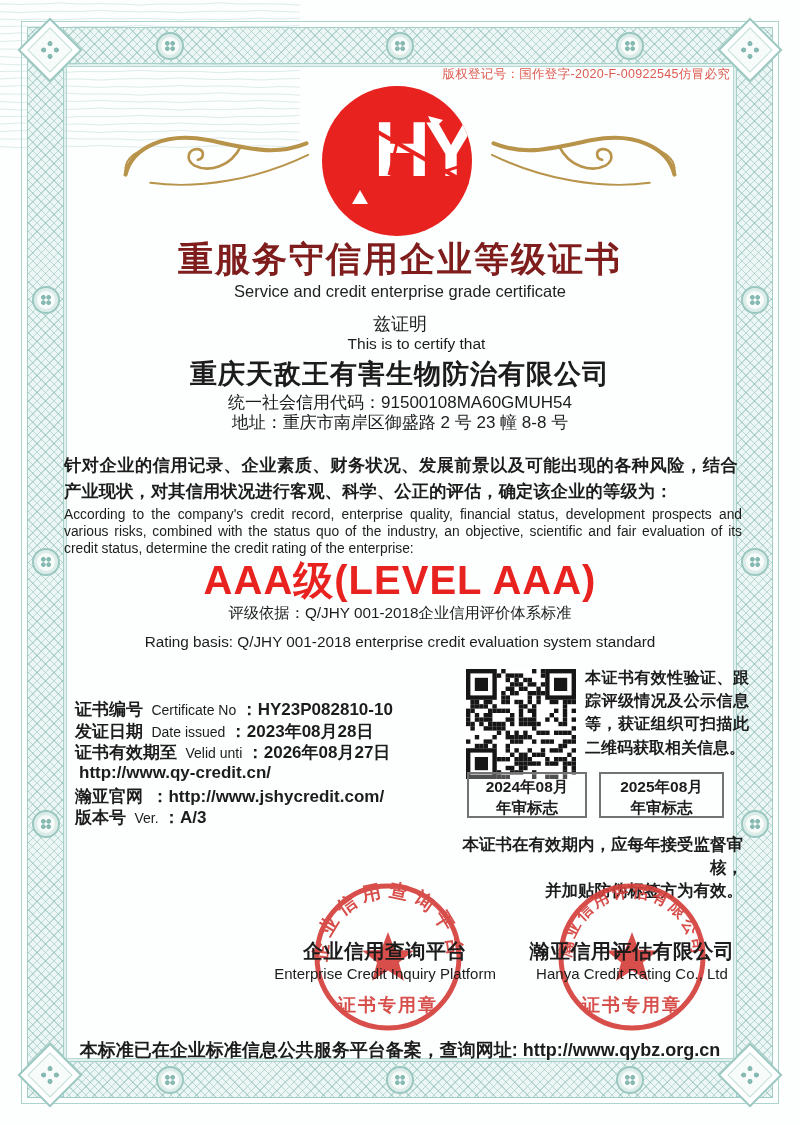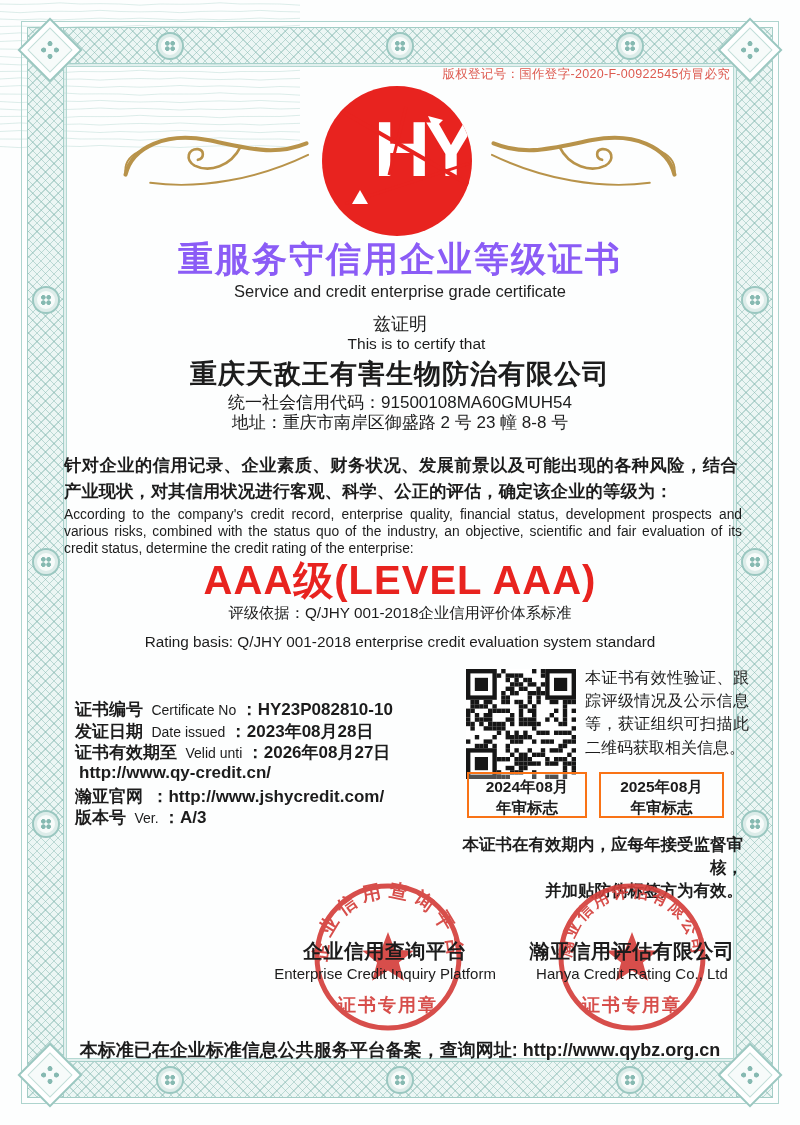--- a/index.html
+++ b/index.html
@@ -52,43 +52,43 @@
   .flourish-left{left:110px;}
   .flourish-right{left:478px;transform:scaleX(-1);}
   .logo-circle{left:322px;top:86px;width:150px;height:150px;border-radius:50%;
     background:var(--red);overflow:hidden;}
   .logo-hy{position:absolute;left:0;top:24px;width:100%;text-align:right;
     font-size:78px;font-weight:800;color:#fff;letter-spacing:-5px;line-height:1;
     font-family:"Liberation Sans",sans-serif;}
   .crack{position:absolute;background:var(--red);}
   .shard{position:absolute;background:#fff;}
   .title-zh{top:236px;left:0;width:100%;text-align:center;font-size:35px;font-weight:700;
-    letter-spacing:2px;color:#8b5cf6;}
+    letter-spacing:2px;color:#7f1d1d;}
   .title-en{top:282px;left:0;width:100%;text-align:center;font-size:16.5px;font-weight:500;color:#222;}
   .certify-zh{top:312px;left:0;width:100%;text-align:center;font-size:18px;font-weight:500;}
   .certify-en{top:335px;left:0;width:100%;text-align:center;font-size:15.5px;font-weight:500;padding-left:33px;}
   .company{top:356px;left:0;width:100%;text-align:center;font-size:27px;font-weight:800;letter-spacing:1px;}
   .code-line{top:391px;left:0;width:100%;text-align:center;font-size:17px;font-weight:500;}
   .addr-line{top:411px;left:0;width:100%;text-align:center;font-size:17px;font-weight:500;}
   .para-zh{top:453px;left:64px;width:674px;font-size:17.2px;font-weight:600;line-height:1.5;
     letter-spacing:.2px;text-align:justify;}
   .para-en{top:506px;left:64px;width:678px;font-size:13.8px;font-weight:500;line-height:1.24;text-align:justify;}
   .rating{top:553px;left:0;width:100%;text-align:center;font-size:40px;font-weight:800;
     color:var(--red);letter-spacing:1px;}
   .basis-zh{top:603px;left:0;width:100%;text-align:center;font-size:15.3px;font-weight:500;}
   .basis-en{top:621px;left:0;width:100%;text-align:center;font-size:15.3px;font-weight:500;margin-top:12px;}
   .details{top:676px;left:75px;width:390px;margin-top:22px;}
   .detail-row{height:21.7px;white-space:nowrap;}
   .d-zh{font-size:17px;font-weight:600;}
   .d-en{font-size:14px;font-weight:500;margin-left:4px;}
   .d-val{font-size:17px;font-weight:600;}
   #qr-svg{left:466px;top:669px;width:110px;height:110px;background:#fff;fill:#161616;}
-  .qr-note{left:585px;top:666px;width:164px;font-size:16px;font-weight:400;line-height:23.2px;
+  .qr-note{left:585px;top:666px;width:164px;font-size:16px;font-weight:700;line-height:23.2px;
     text-align:justify;}
-  .audit-box{top:772px;height:46px;border:2px solid #f97316;text-align:center;
+  .audit-box{top:772px;height:46px;border:2px solid #737373;text-align:center;
     font-size:15.5px;font-weight:600;line-height:21px;padding-top:2px;background:rgba(255,255,255,.25);}
   .audit-box-1{left:467px;width:120px;}
   .audit-box-2{left:599px;width:125px;}
   .supervision{left:457px;top:833px;width:286px;font-size:16.5px;font-weight:600;
     line-height:23px;text-align:right;}
   .stamp{width:160px;height:160px;top:877px;opacity:.92;}
   .stamp-left{left:308px;}
   .stamp-right{left:552px;}
   .org-zh{top:938px;font-size:20px;font-weight:600;letter-spacing:.5px;text-align:center;z-index:4;}
   .org-en{top:965px;font-size:15px;font-weight:500;text-align:center;z-index:4;}

